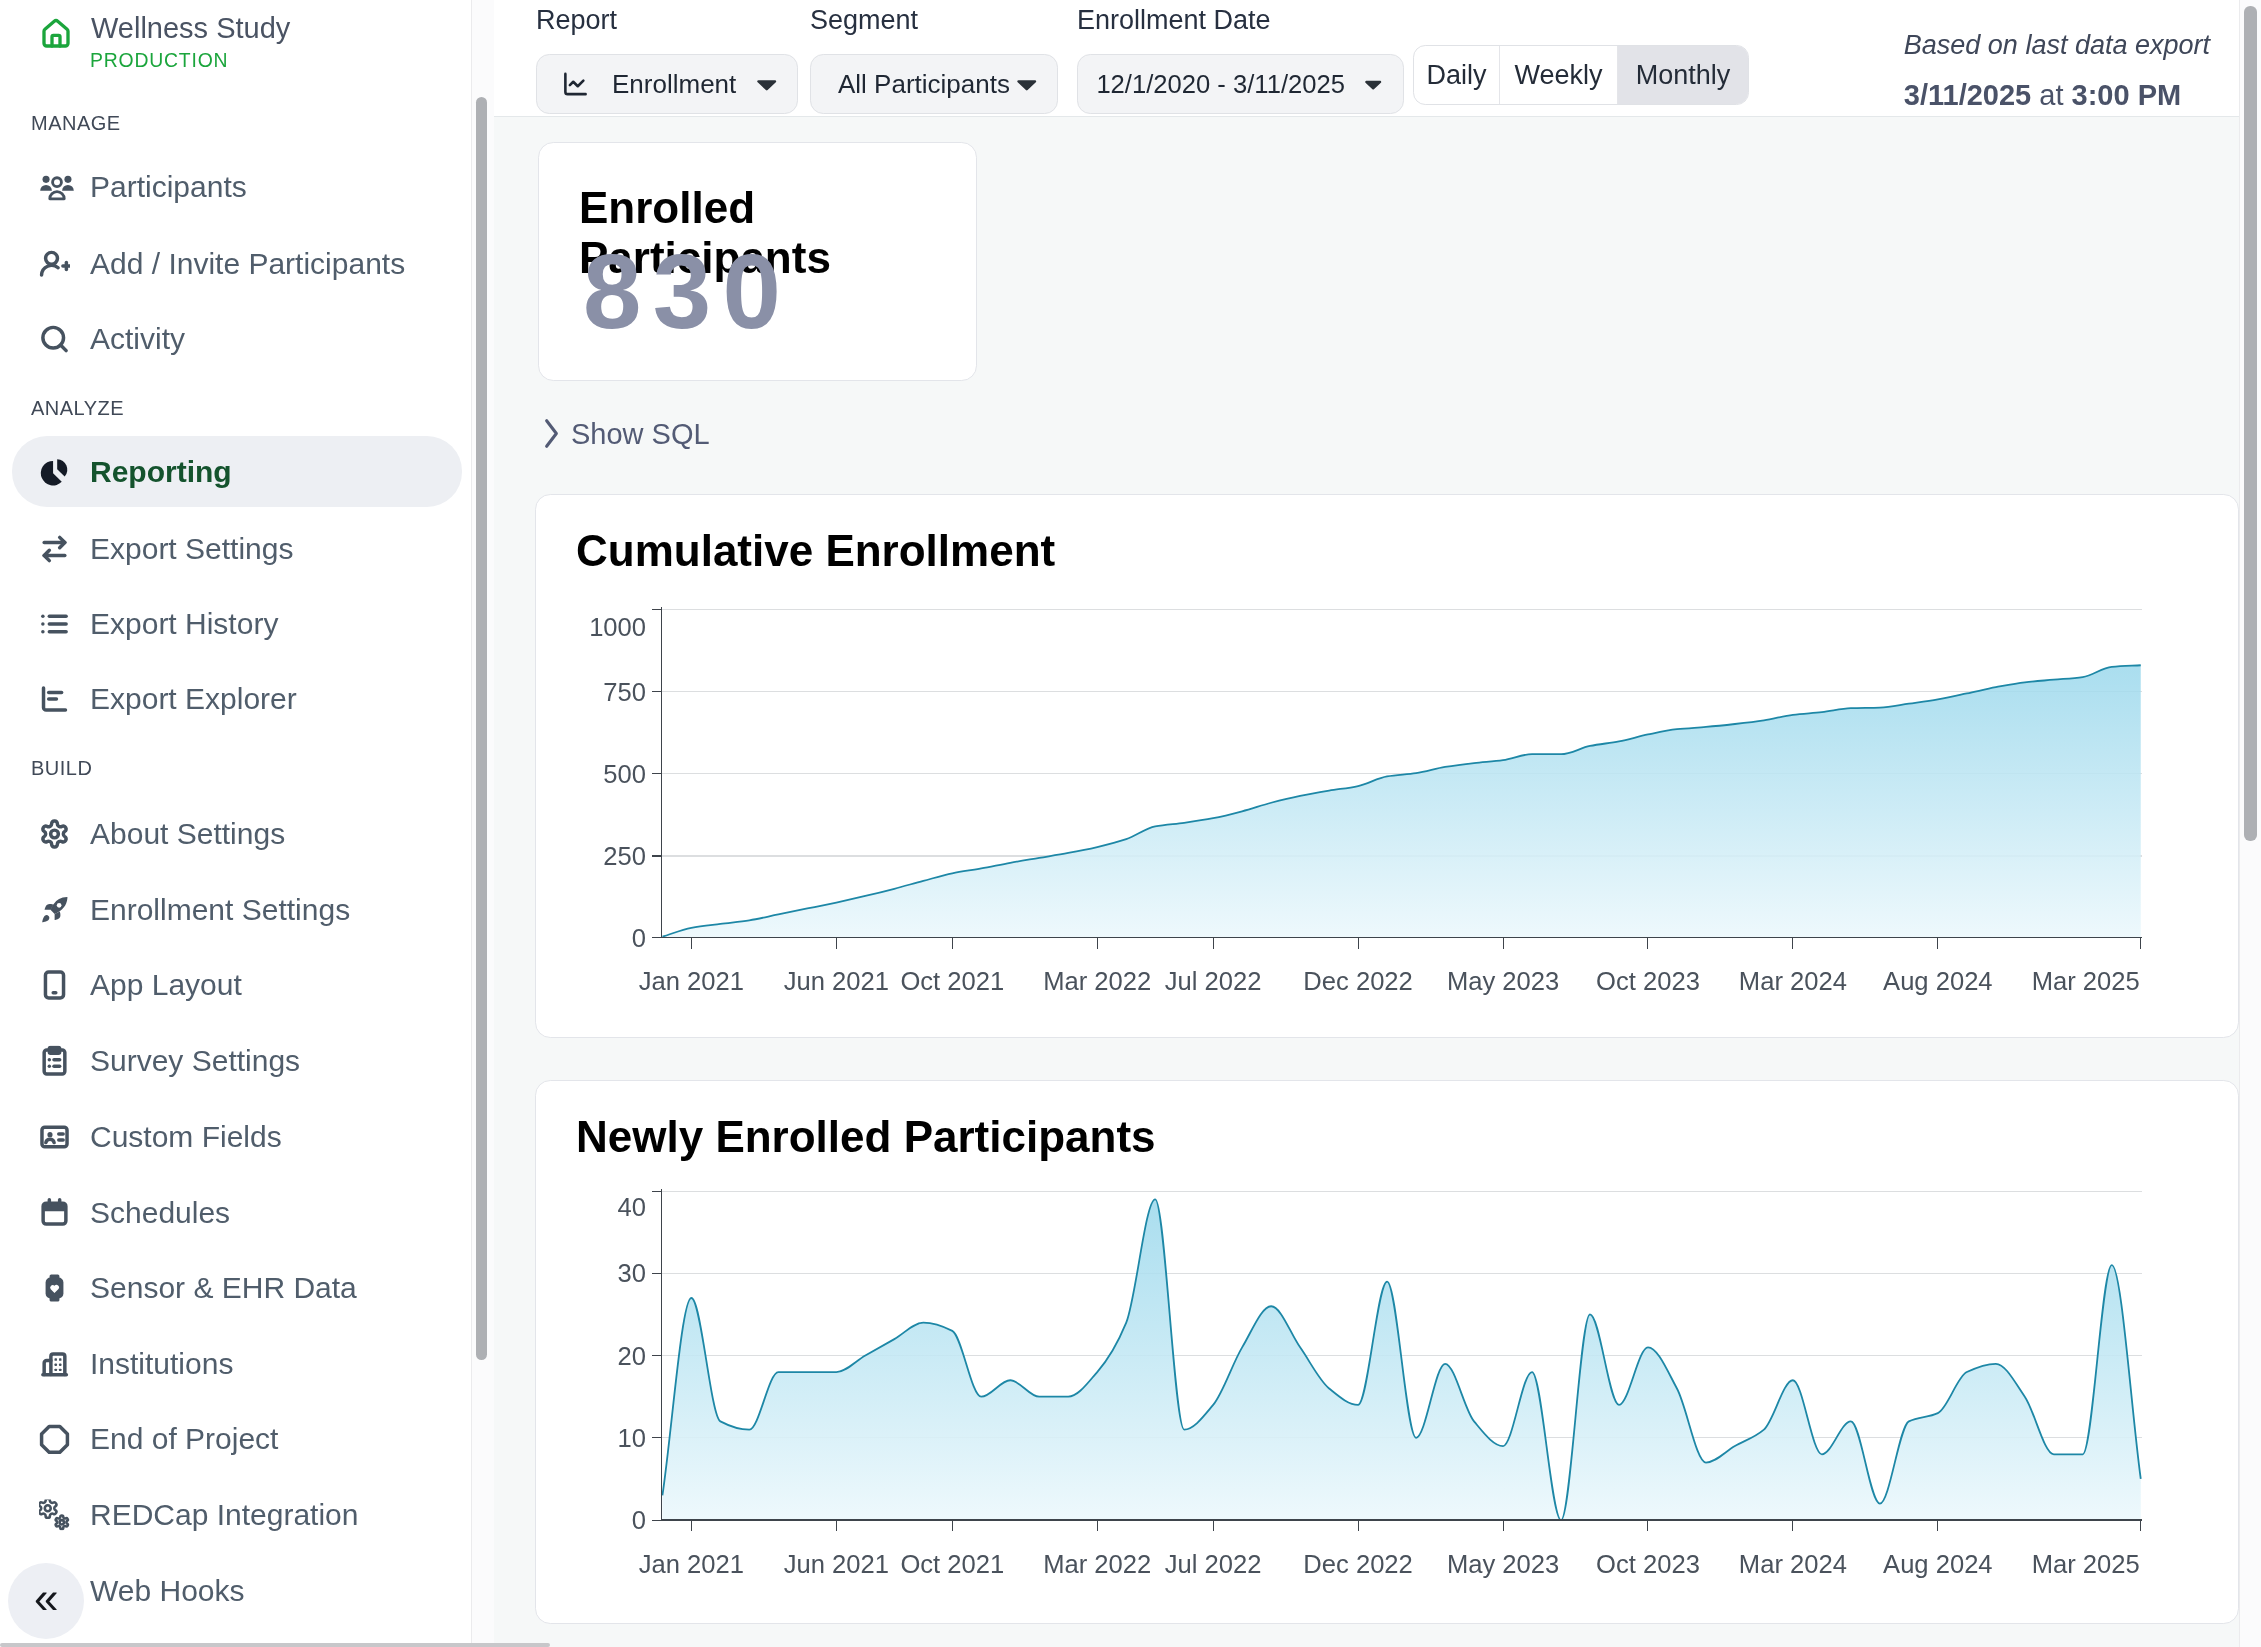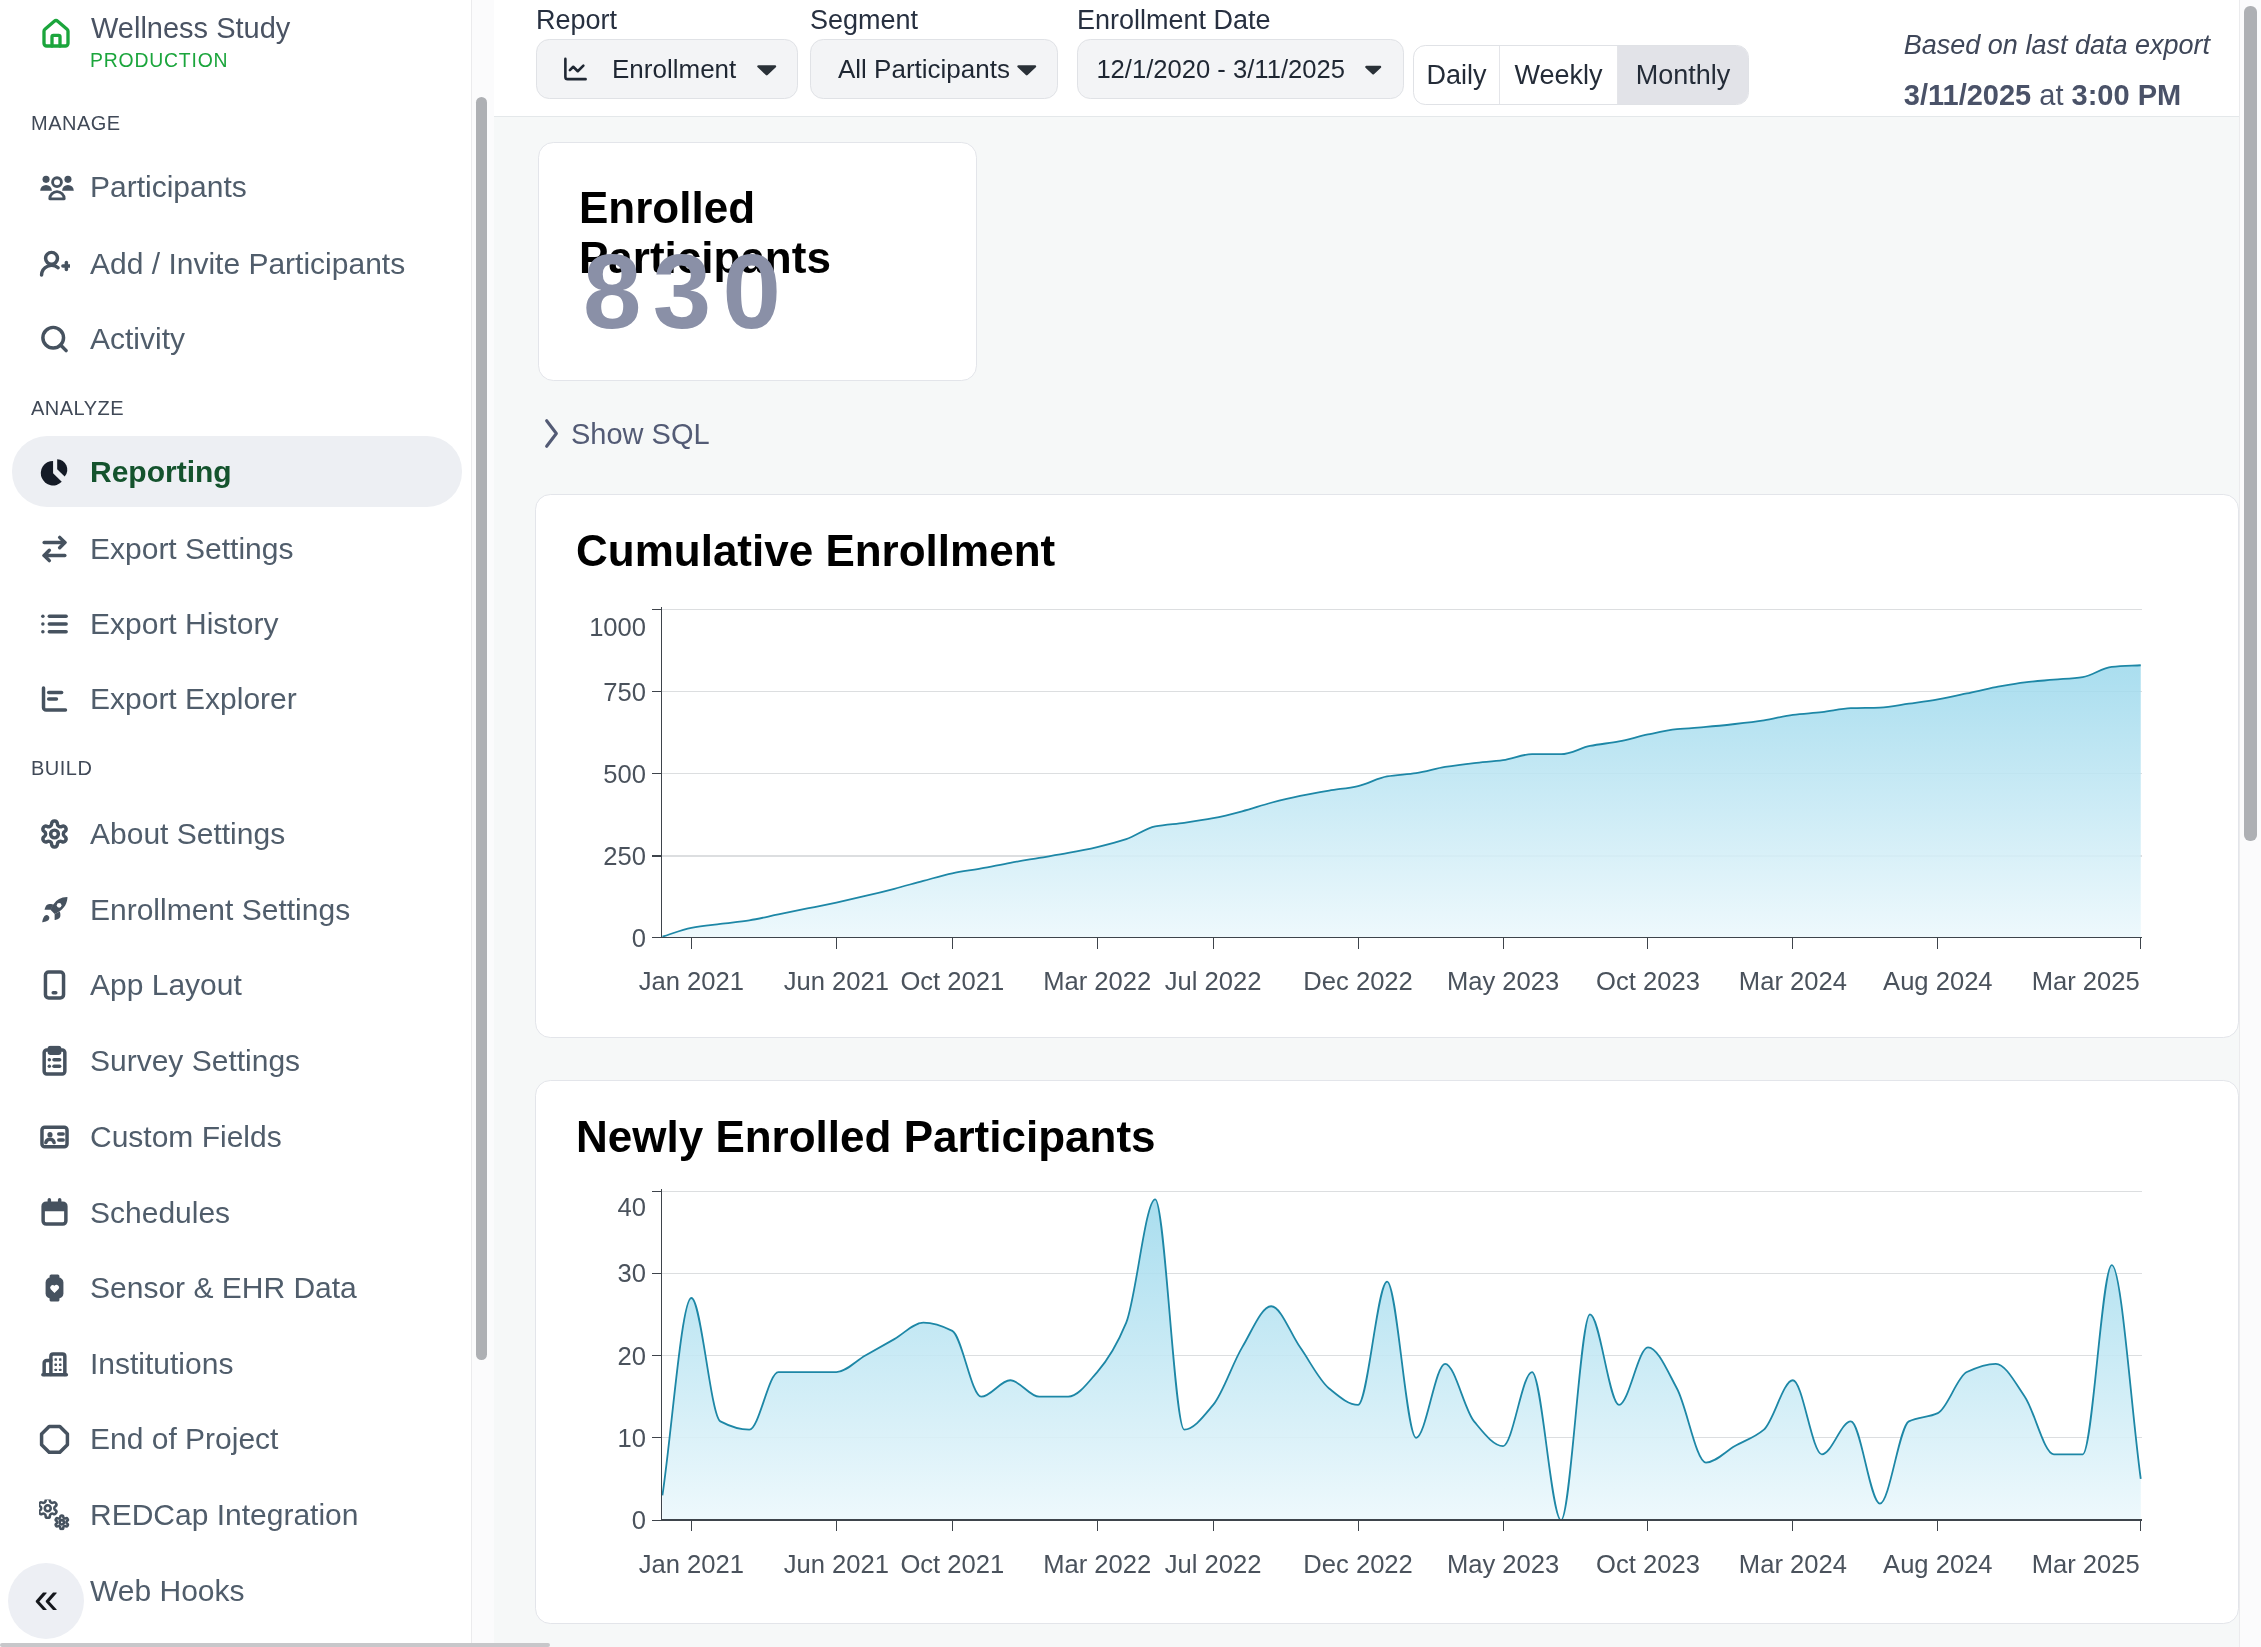--- a/index.html
+++ b/index.html
@@ -7,21 +7,21 @@
 aside{position:absolute;left:0;top:0;width:494px;height:1647px;background:#fff;border-right:1.5px solid #dfe1e5}
 .slab{position:absolute;left:31px;font-size:20px;letter-spacing:0.5px;color:#404957;font-weight:500}
 .it{position:absolute;left:0;width:492px;height:76px}
 .it span{position:absolute;left:90px;top:50%;transform:translateY(-50%);font-size:30px;color:#505d6b}
 .it.sel span{color:#14532d;font-weight:700}
 .ic{position:absolute;left:39px;top:50%;transform:translateY(-50%)}
 .pill{position:absolute;left:11.8px;top:436px;width:450px;height:71px;border-radius:35px;background:#edeff3}
 .hd-t{position:absolute;left:91px;top:12.3px;font-size:29px;font-weight:400;color:#4a5363}
 .hd-p{position:absolute;left:90px;top:49px;font-size:19.4px;color:#1ba53c;letter-spacing:0.8px}
 .flab{position:absolute;top:5.1px;font-size:27px;color:#273040}
-.btn{position:absolute;top:39px;height:60px;background:#f3f4f6;border:1px solid #e0e2e6;border-radius:13.3px}
+.btn{position:absolute;top:54px;height:60px;background:#f3f4f6;border:1px solid #e0e2e6;border-radius:13.3px}
 .btn .tx{position:absolute;top:50%;transform:translateY(-50%);font-size:26px;color:#1f2733;white-space:nowrap}
 .car{position:absolute;top:50%;transform:translateY(-50%)}
 #seg{position:absolute;left:919px;top:45px;width:336px;height:60px;border:1px solid #e0e2e6;border-radius:12.3px;background:#fff;overflow:hidden;display:flex}
 #seg div{font-size:27px;color:#242c38;display:flex;align-items:center;justify-content:center}
 #seg .s1{width:86px;border-right:1px solid #e4e5e9}
 #seg .s2{width:118px;border-right:1px solid #e4e5e9}
 #seg .s3{flex:1;background:#e2e3e8}
 #bexp{position:absolute;right:52px;top:30px;text-align:left;color:#3f4759}
 #bexp .l1{font-style:italic;font-size:27px}
 #bexp .l2{font-size:29px;color:#4a5268;margin-top:18px}

